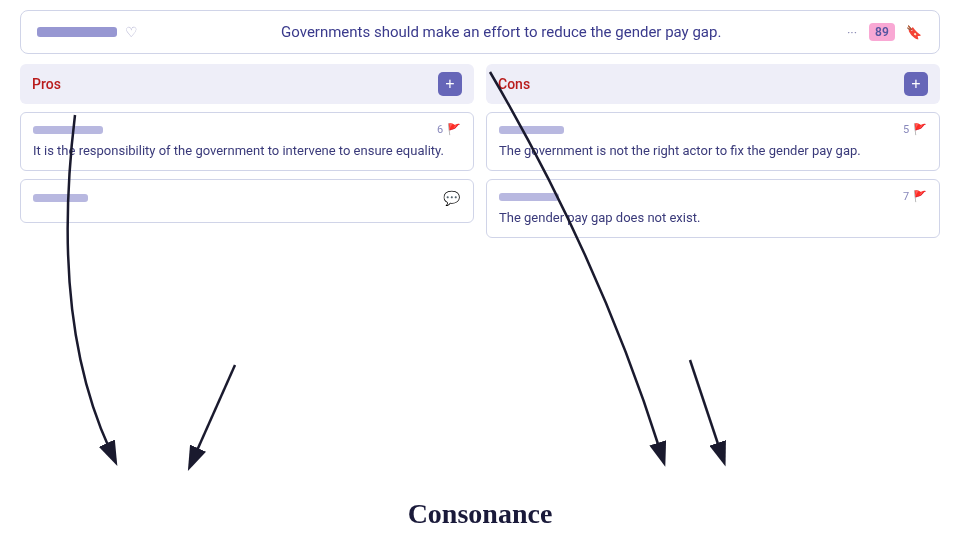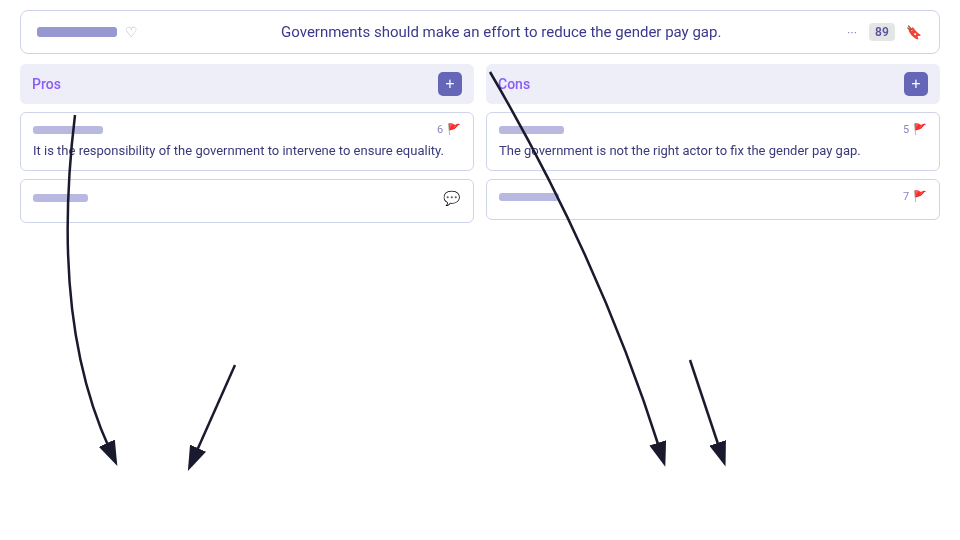--- a/index.html
+++ b/index.html
@@ -50,21 +50,21 @@
       font-size: 14px;
     }
     .top-card-right {
       display: flex;
       align-items: center;
       gap: 12px;
       color: #9090b8;
       font-size: 13px;
     }
     .badge {
-      background: #e5e5e5;
+      background: #f9a8d4;
       color: #5555a0;
       border-radius: 4px;
       padding: 2px 6px;
       font-size: 12px;
       font-weight: 600;
     }
 
     
     .columns {
       display: flex;
@@ -81,21 +81,21 @@
     
     .col-header {
       background: #eeeef8;
       border-radius: 6px;
       padding: 8px 12px;
       display: flex;
       justify-content: space-between;
       align-items: center;
     }
     .col-header-label {
-      color: #8b5cf6;
+      color: #b91c1c;
       font-size: 14px;
       font-weight: 500;
     }
     .add-btn {
       background: #6666b8;
       color: #fff;
       border: none;
       border-radius: 5px;
       width: 24px;
       height: 24px;
@@ -236,20 +236,21 @@
       </div>
 
       <div class="arg-card">
         <div class="arg-card-header">
           <div class="arg-bar" style="width:60px"></div>
           <div class="arg-meta">
             <span>7</span>
             <span>🚩</span>
           </div>
         </div>
+        <div class="arg-text">The gender pay gap does not exist.</div>
       </div>
     </div>
 
   </div>
 </div>
 
 <svg class="arrows-overlay" viewBox="0 0 960 540">
   <defs>
     <marker id="arrowhead1" markerWidth="10" markerHeight="7" refX="3" refY="3.5" orient="auto">
       <polygon points="0 0, 10 3.5, 0 7" fill="#1a1a2e"></polygon>
@@ -268,13 +269,14 @@
   <path d="M 75 115 Q 50 320 110 450" stroke="#1a1a2e" stroke-width="2.5" fill="none" marker-end="url(#arrowhead1)"></path>
 
   <path d="M 235 365 L 195 455" stroke="#1a1a2e" stroke-width="2.5" fill="none" marker-end="url(#arrowhead2)"></path>
 
   <path d="M 490 72 Q 600 260 660 450" stroke="#1a1a2e" stroke-width="2.5" fill="none" marker-end="url(#arrowhead3)"></path>
 
   <path d="M 690 360 L 720 450" stroke="#1a1a2e" stroke-width="2.5" fill="none" marker-end="url(#arrowhead4)"></path>
 </svg>
 
 <div class="bottom-labels">
+  <span class="bottom-label">Consonance</span>
 </div>
 
 </body></html>

